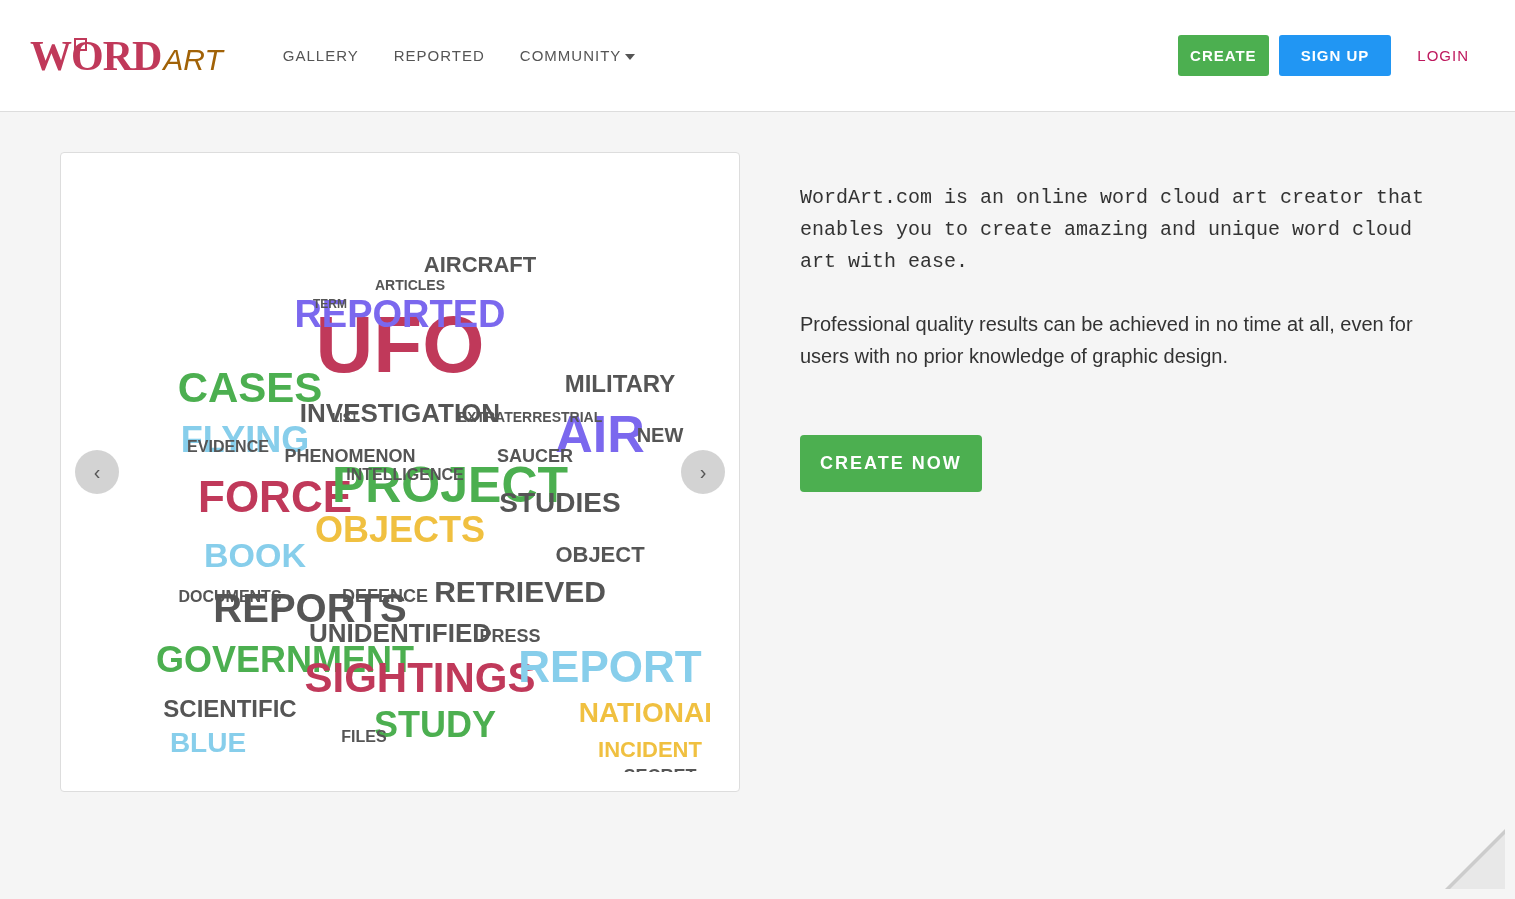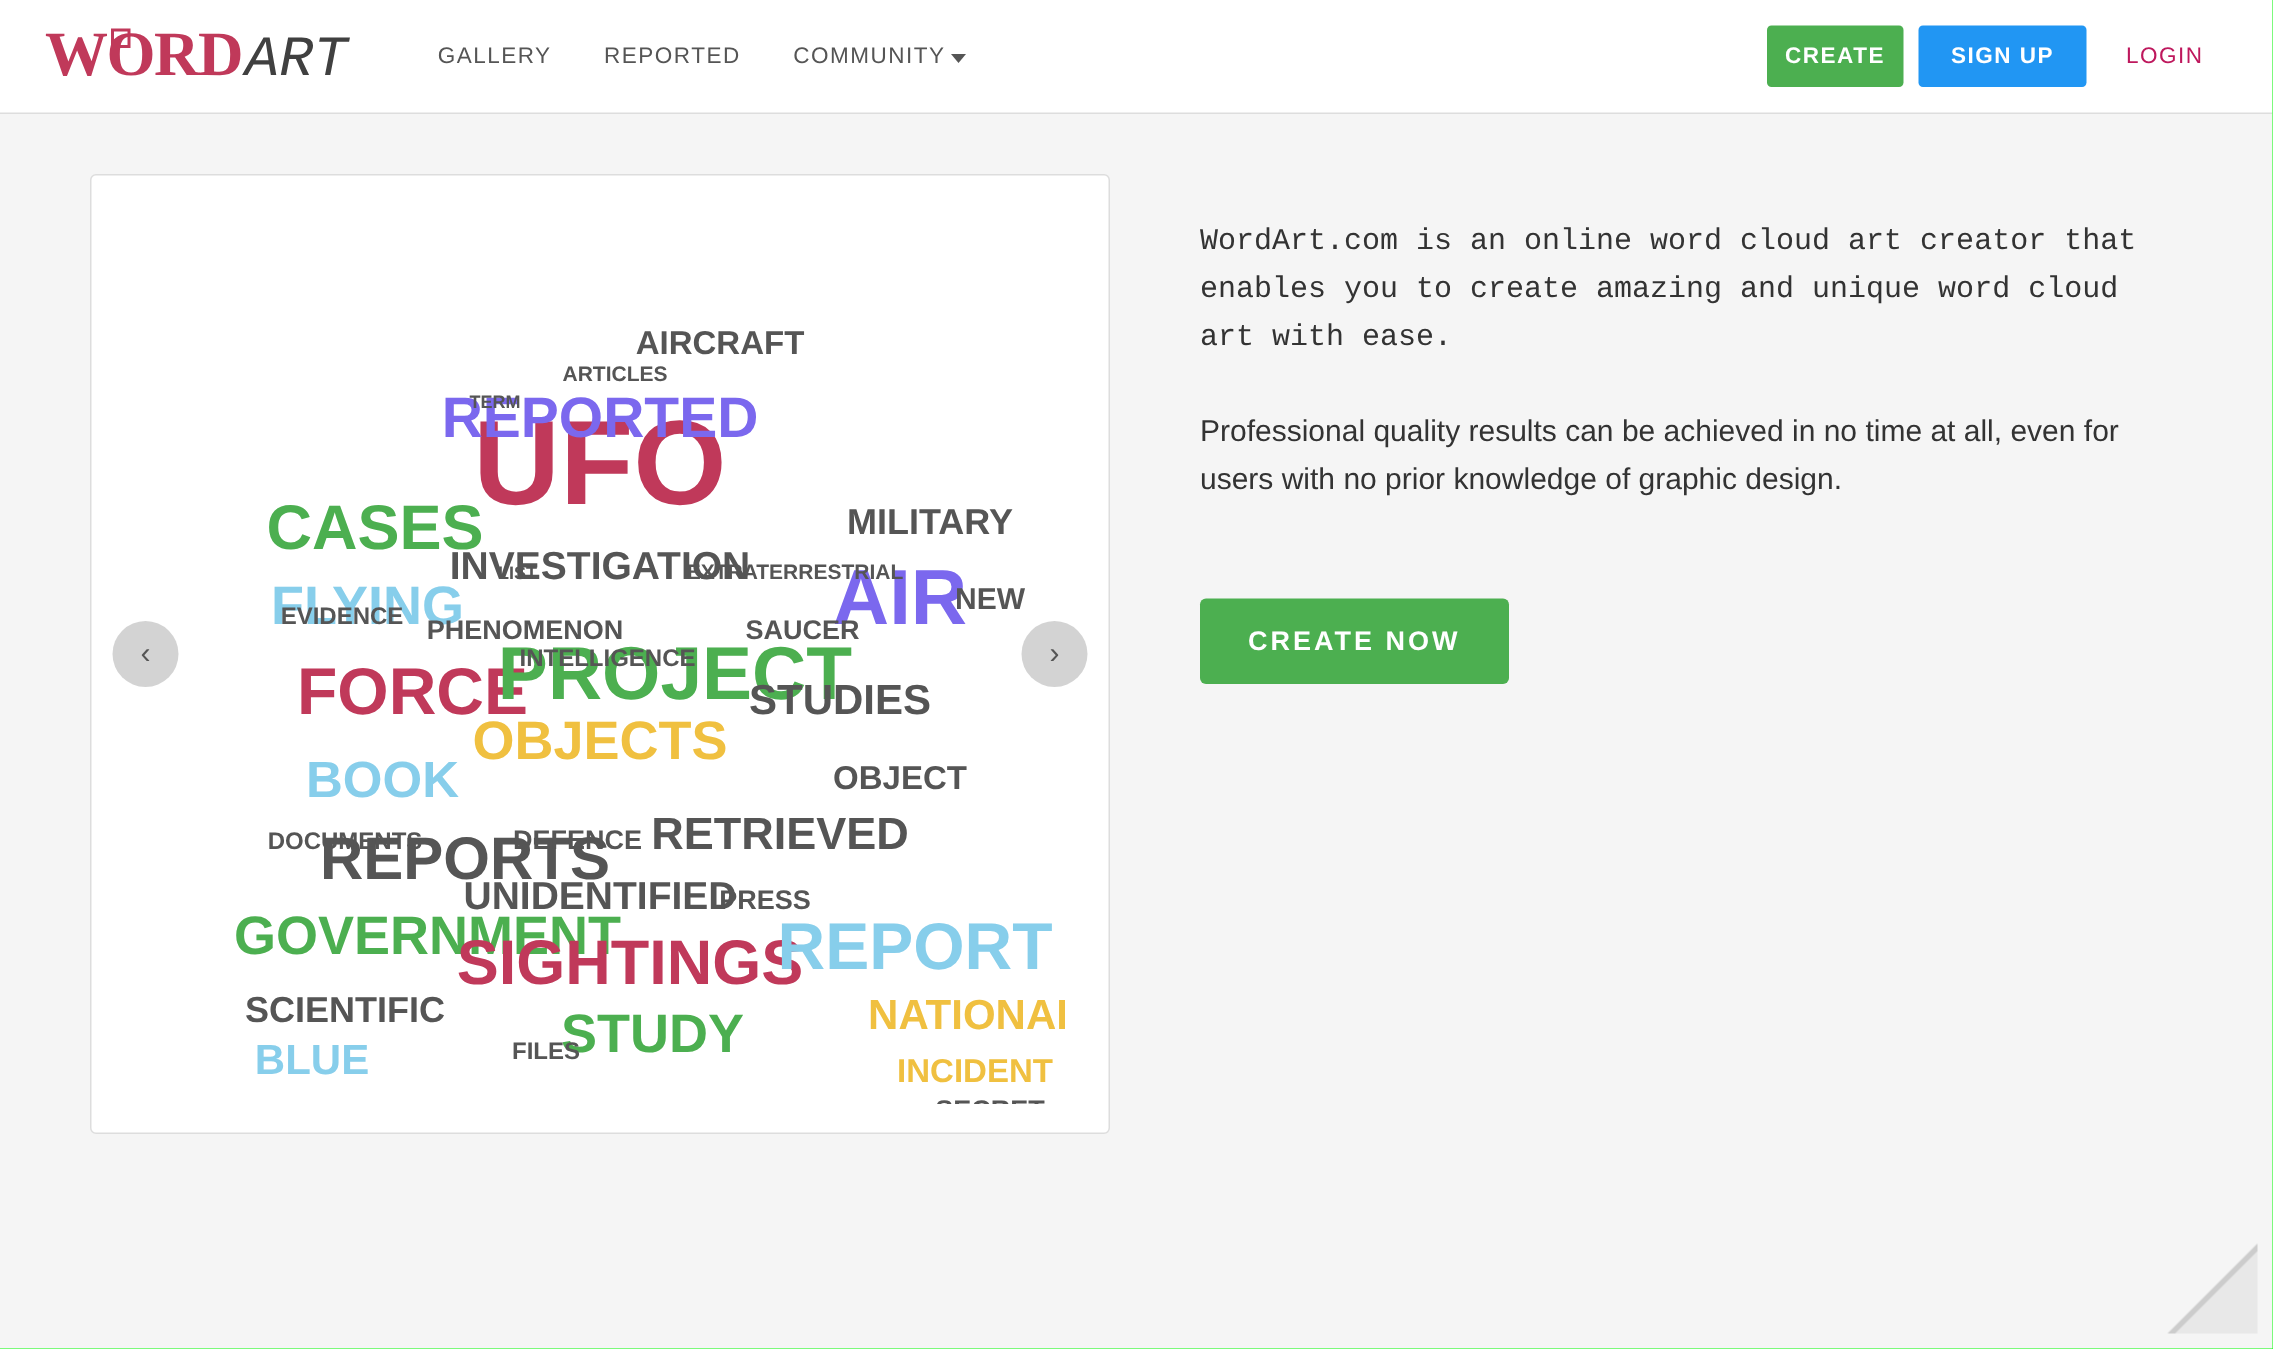--- a/index.html
+++ b/index.html
@@ -10,21 +10,21 @@
       outline: 3px solid #00ff00;
     }
 
     
     .header {
       background: #fff;
       border-bottom: 1px solid #ddd;
       display: flex;
       align-items: center;
       padding: 0 30px;
-      height: 76px;
+      height: 112px;
     }
     .logo-area {
       display: flex;
       align-items: center;
       margin-right: 40px;
     }
 
     nav {
       display: flex;
       align-items: center;
@@ -155,21 +155,21 @@
     .description-text2 {
       font-size: 20px;
       line-height: 1.6;
       color: #333;
       margin-bottom: 63px;
     }
     .btn-create-now {
       background: #4caf50;
       color: #fff;
       border: none;
-      padding: 18px 32px;
+      padding: 18px 20px;
       font-size: 18px;
       font-weight: bold;
       letter-spacing: 2px;
       cursor: pointer;
       border-radius: 4px;
     }
 
     
     .page-curl {
       position: fixed;
@@ -207,21 +207,21 @@
       align-items: baseline;
       font-family: Georgia, 'Times New Roman', serif;
     }
   </style>
 </head>
 <body>
 
 <header class="header">
   <div class="logo-container logo-area">
     <span style="font-family: Georgia, serif; font-size:42px; font-weight:bold; color:#c0395a; letter-spacing:-1px;">W<span style="position:relative; display:inline-block;">O<span style="position:absolute; top:6px; left:3px; width:13px; height:13px; border:2px solid #c0395a; border-radius:50; display:block;"></span></span>RD</span>
-      <span style="font-family: Liberation Mono, monospace; font-size:38px; color:#404040; font-style:italic; margin-left:2px;">ART</span>
+      <span style="font-family: Liberation Sans, sans-serif; font-size:30px; color:#a16207; font-style:italic; margin-left:2px;">ART</span>
   </div>
 
   <nav style="display:flex; flex:1; gap:35px; margin-left:20px;">
     <a class="nav-link">GALLERY</a>
     <a class="nav-link">REPORTED</a>
     <div class="nav-community">
       <a class="nav-link">COMMUNITY</a>
       <span class="chevron-down"></span>
     </div>
   </nav>

